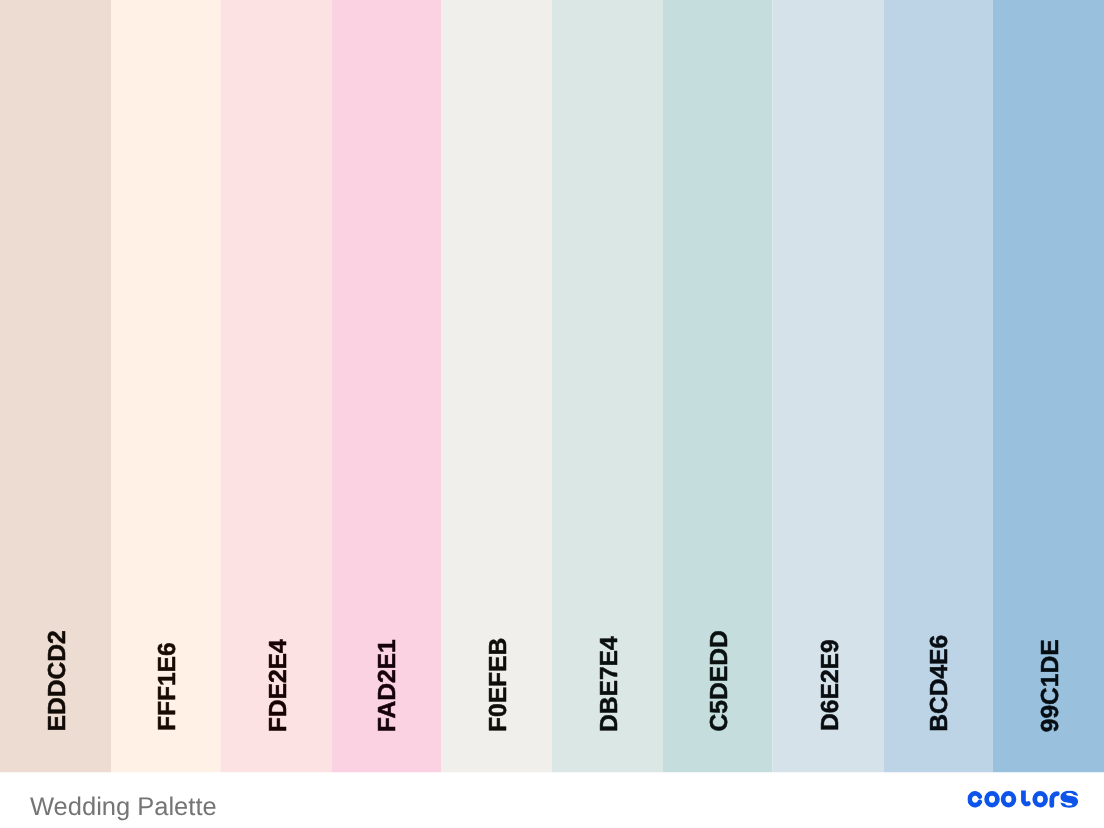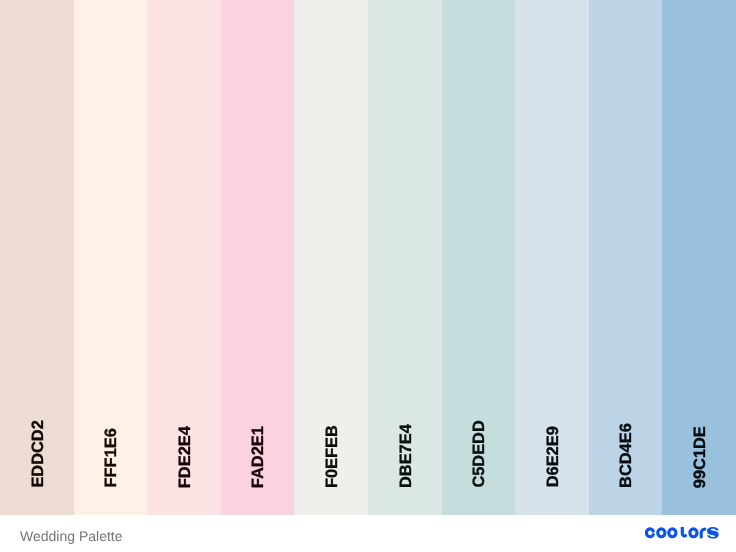--- a/index.html
+++ b/index.html
@@ -55,21 +55,21 @@
   #footer-content {
     position: absolute; left: 0; top: 0;
     width: 736px; height: 552px;
     pointer-events: none;
   }
   #footer-content > * { pointer-events: auto; }
   #palette-name {
     position: absolute;
     left: 20px;
     top: 529.0px;
-    font-size: 14px;
+    font-size: 17px;
     line-height: 1;
     color: #757575;
     white-space: nowrap;
   }
   #brand {
     position: absolute;
     left: 644.5px;
     top: 527.3px;
     width: 74px;
     height: 14px;

